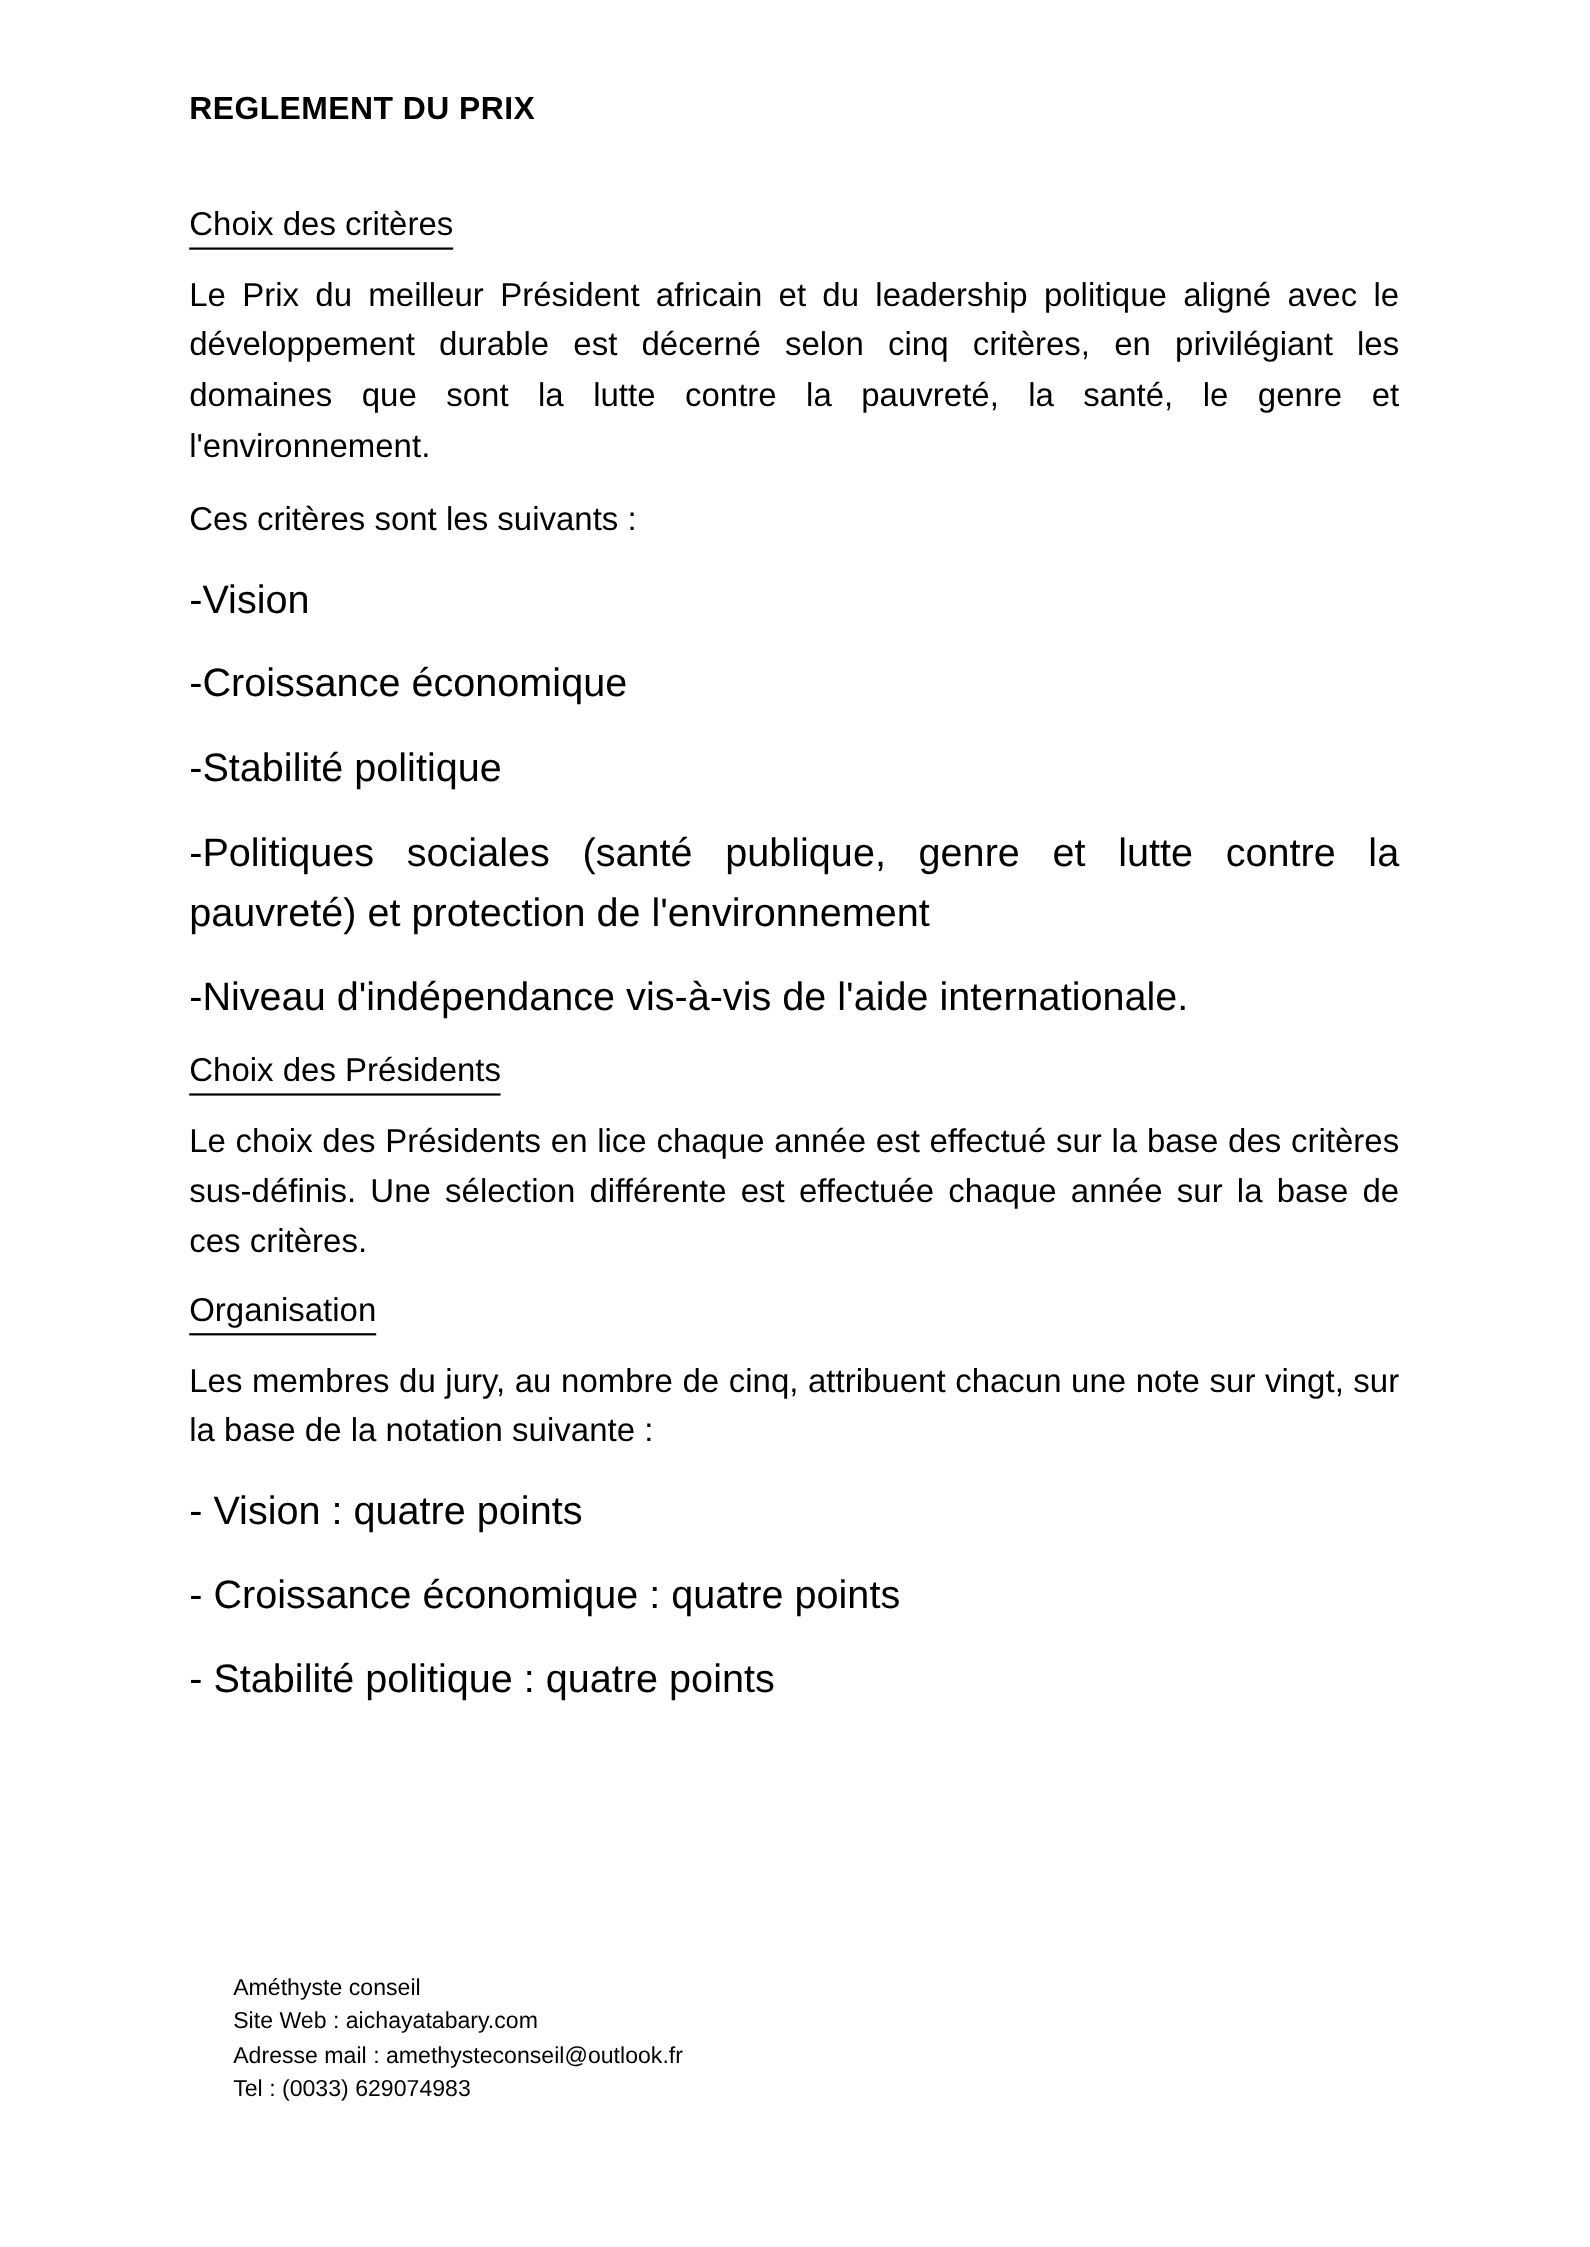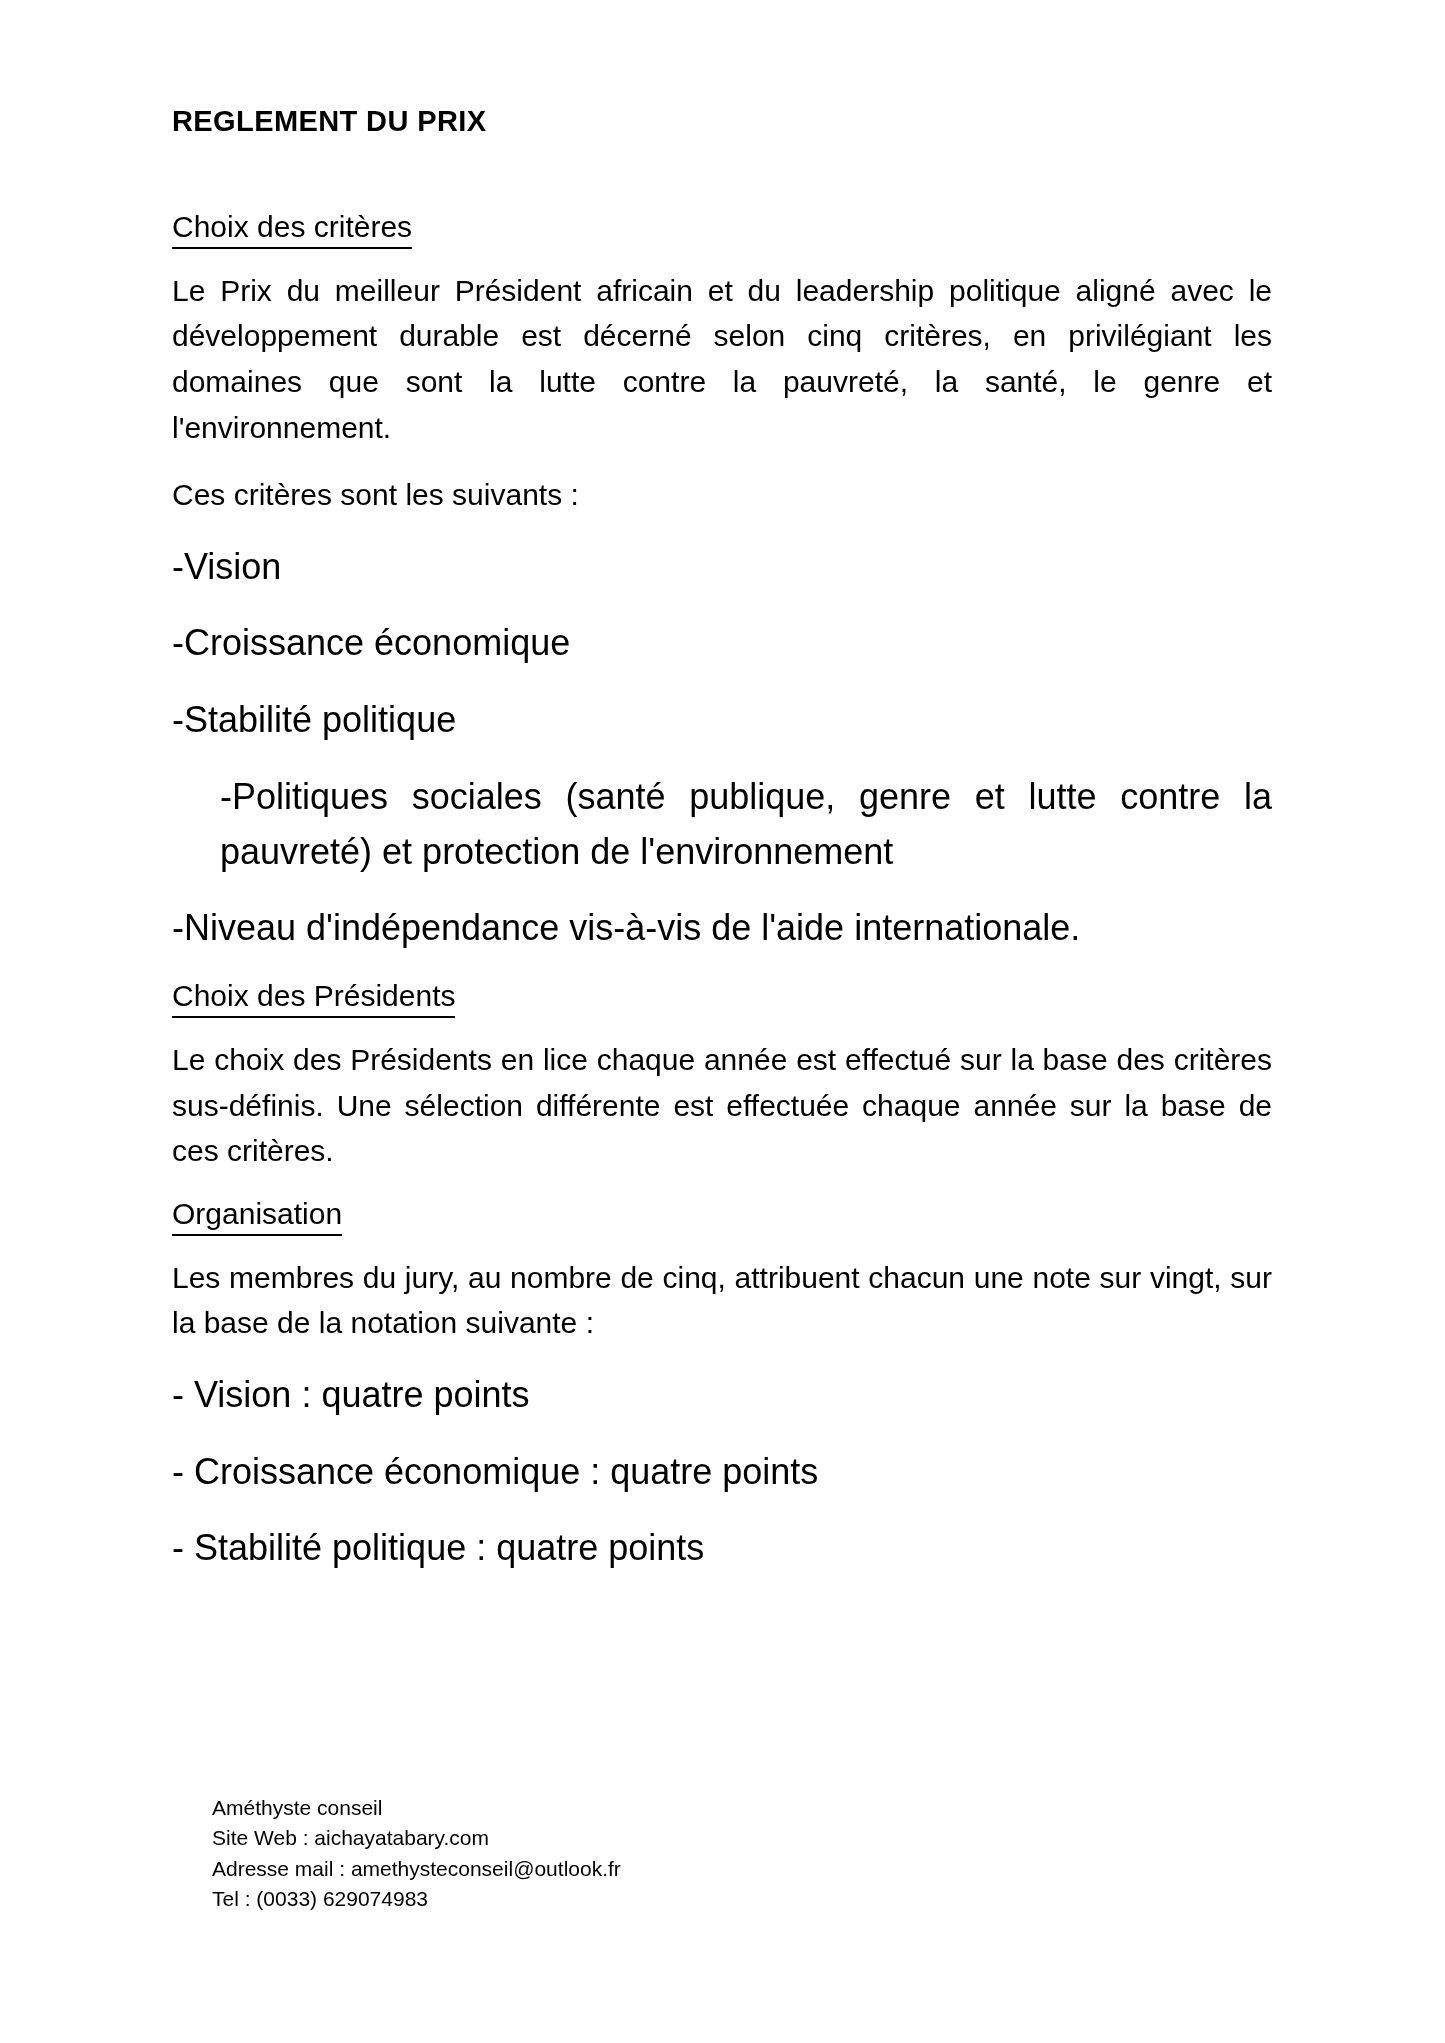--- a/index.html
+++ b/index.html
@@ -30,21 +30,21 @@
     left: 172px;
     top: 0;
     width: 1100px;
   }
 
   .doc-title {
     font-size: 29px;
     font-weight: bold;
     letter-spacing: 0.4px;
     margin: 0;
-    padding-top: 104px;
+    padding-top: 82px;
     line-height: 1.2;
   }
 
   .section-heading {
     font-size: 30px;
     font-weight: normal;
     margin: 0;
     line-height: 1.3;
     display: inline-block;
     border-bottom: 2px solid #000;
@@ -72,21 +72,20 @@
   .list-item {
     font-size: 36px;
     line-height: 1.52;
     margin: 0;
     text-align: left;
   }
 
   .list-item.justified {
     text-align: justify;
     text-justify: inter-word;
-    margin-left: 48px;
   }
 
   
   .sp-title-to-h1 { height: 68px; }
   .sp-h-to-par    { height: 19px; }
   .sp-par         { height: 22px; }
   .sp-par-to-h    { height: 20px; }
 
   .footer {
     position: absolute;

